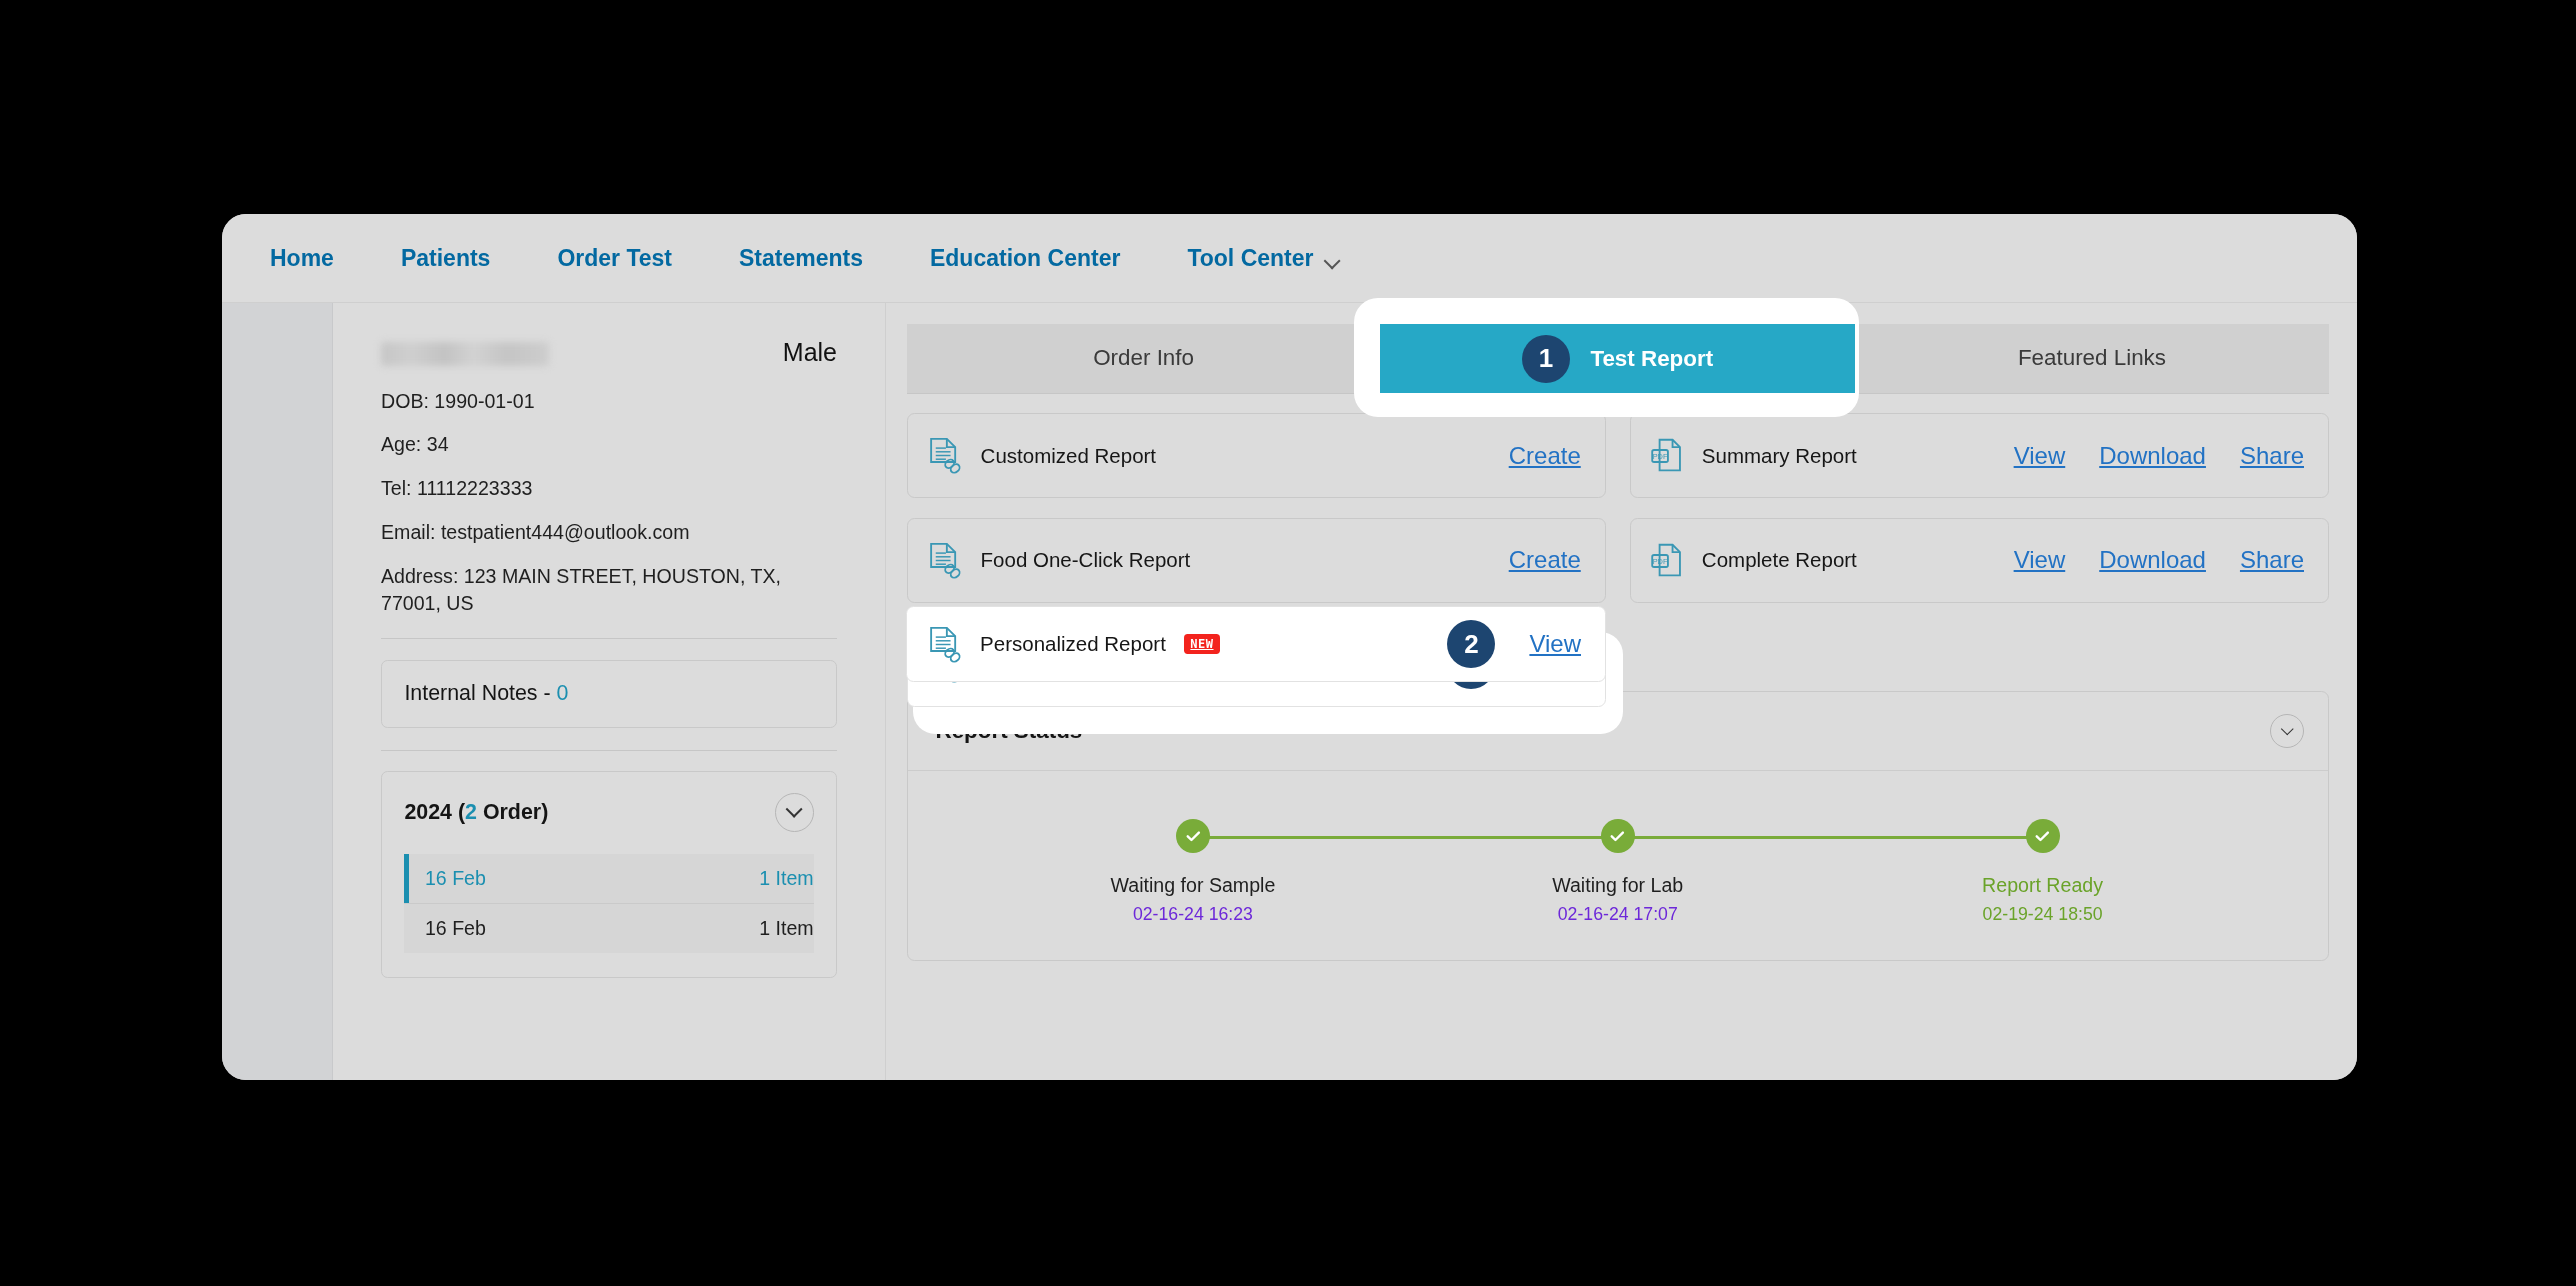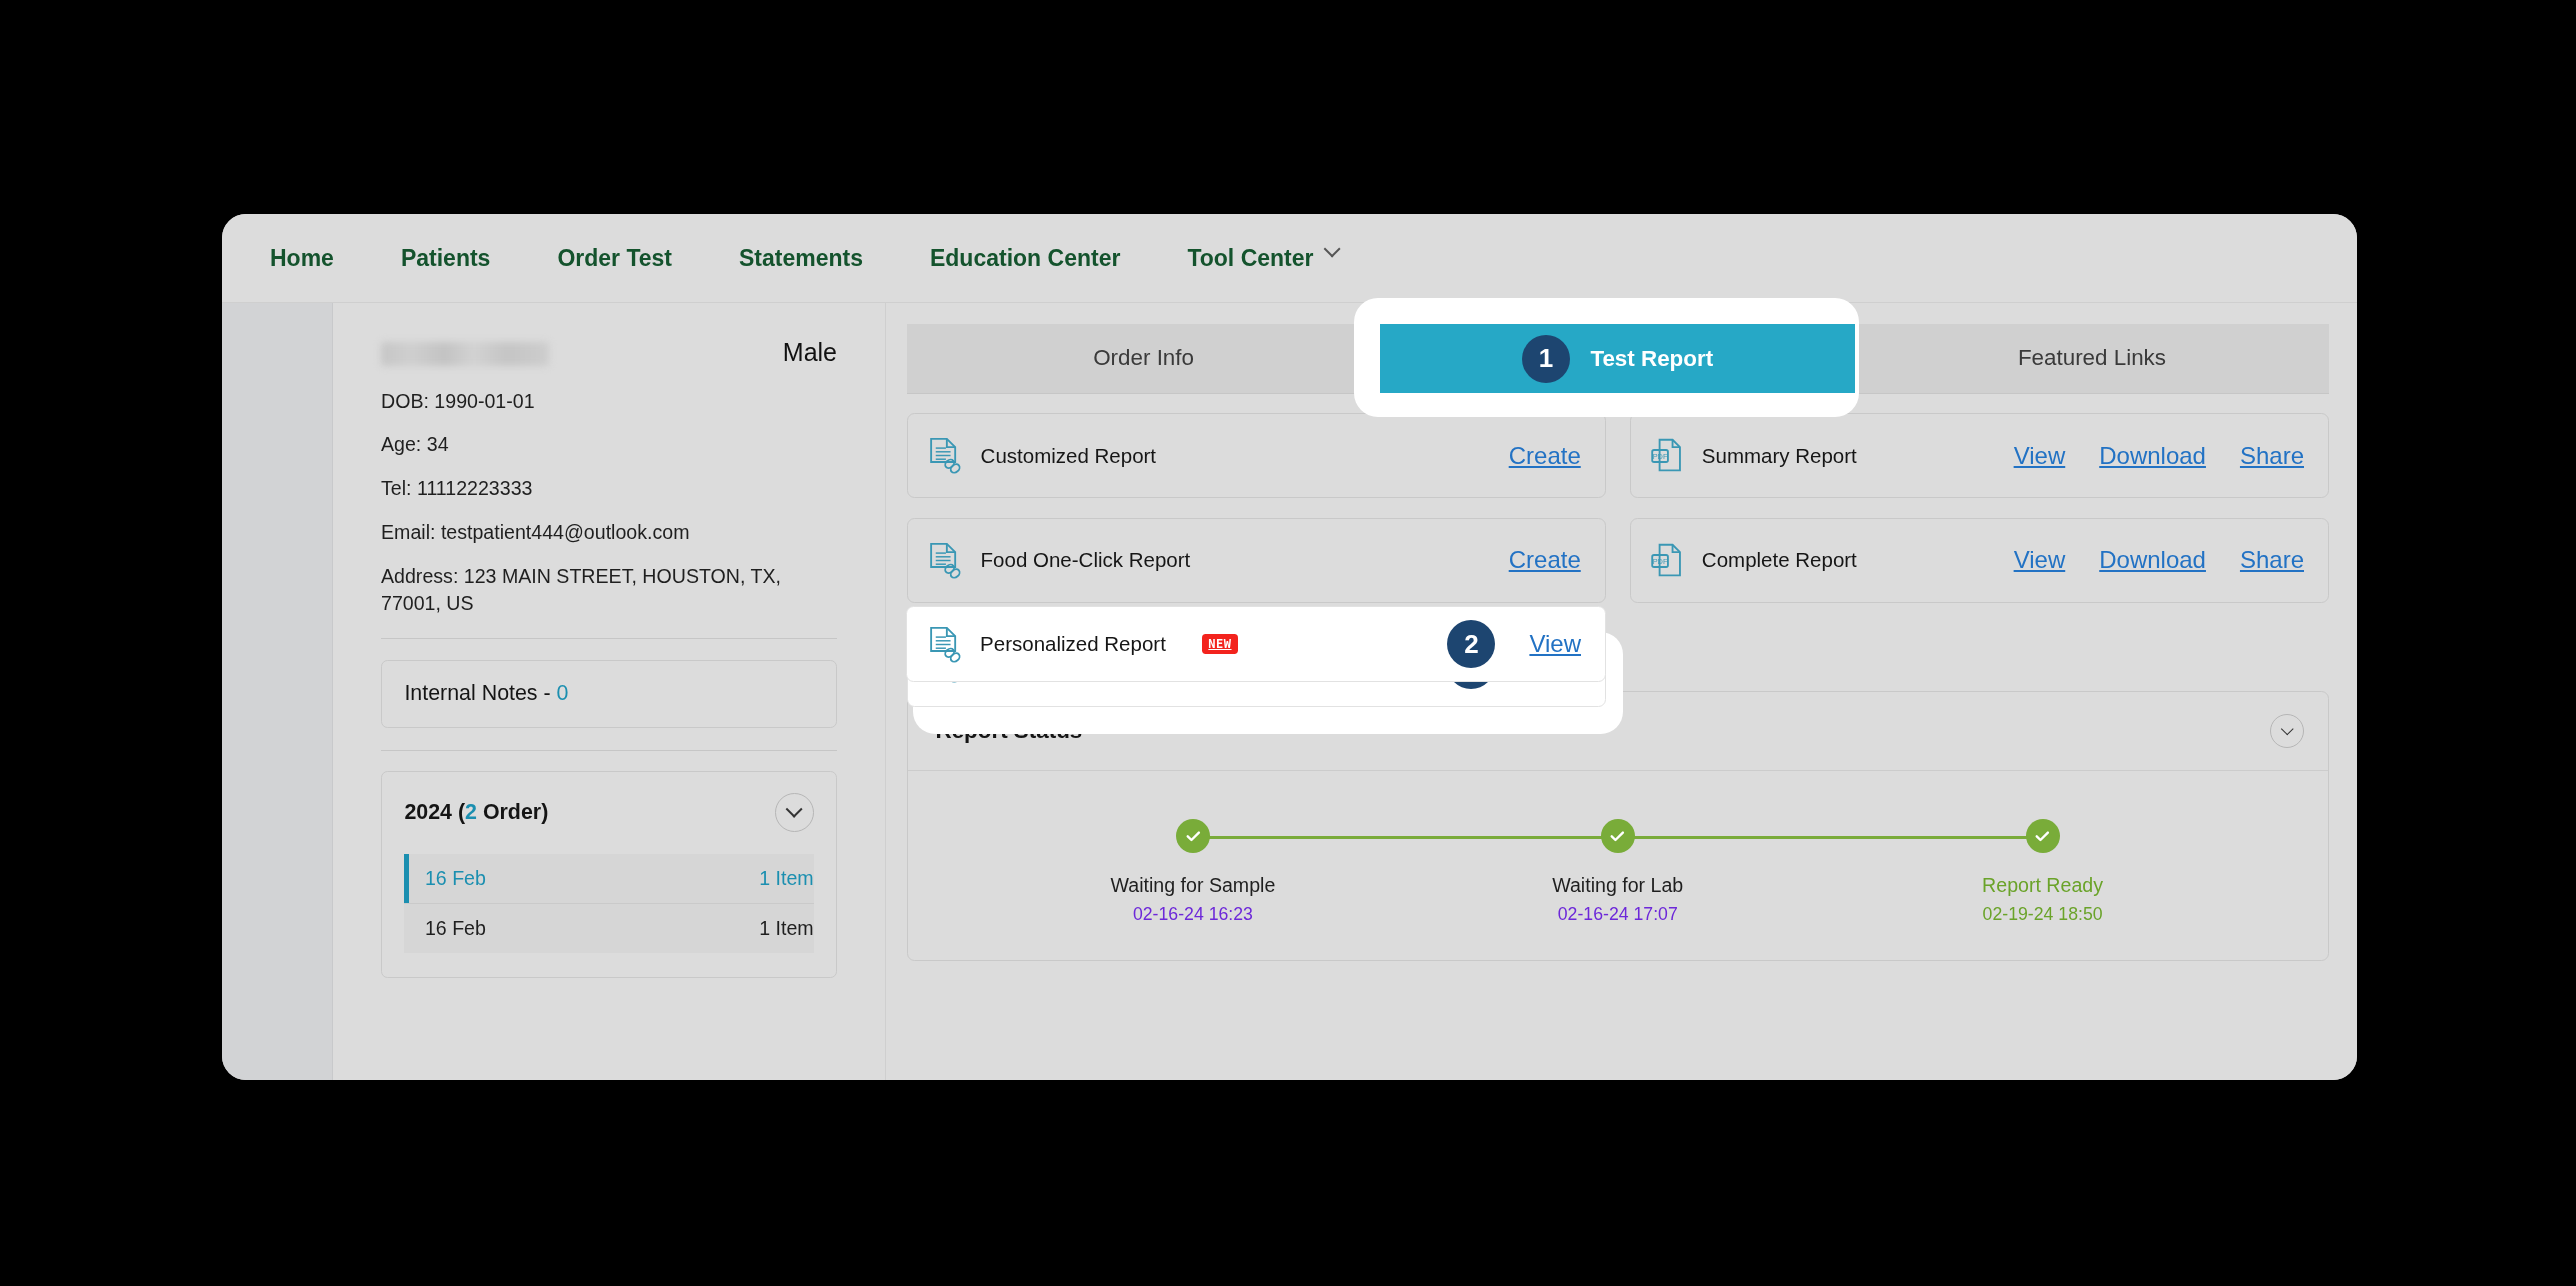--- a/index.html
+++ b/index.html
@@ -41,25 +41,25 @@
     background: #dcdcdc;
     display: flex;
     align-items: center;
     padding-left: 48px;
     box-sizing: border-box;
     border-bottom: 0.9px solid #cfcfcf;
   }
   .nav-item {
     font-size: 23px;
     font-weight: bold;
-    color: #14532d;
+    color: #0369a1;
     margin-right: 67px;
     white-space: nowrap;
     display: flex;
-    align-items: flex-start;
+    align-items: flex-end;
     gap: 11.2px;
     cursor: pointer;
   }
   .nav-caret {
     display: inline-block;
     width: 15px;
     height: 15px;
     position: relative;
     top: -2.8px;
   }
@@ -305,21 +305,21 @@
     border-color: #e2e2e2;
     z-index: 6;
   }
   .card-label {
     font-size: 20.5px;
     color: #161616;
     margin-left: 18.6px;
     white-space: nowrap;
   }
   .new-badge {
-    margin-left: 36px;
+    margin-left: 18px;
     background: #f3231d;
     color: #ffffff;
     font-size: 12px;
     font-weight: bold;
     letter-spacing: 0.5px;
     padding: 3.7px 6.5px 3.7px 6.5px;
     border-radius: 3.7px;
     line-height: 1;
     font-family: "DejaVu Sans Mono", monospace;
     text-decoration: underline;

